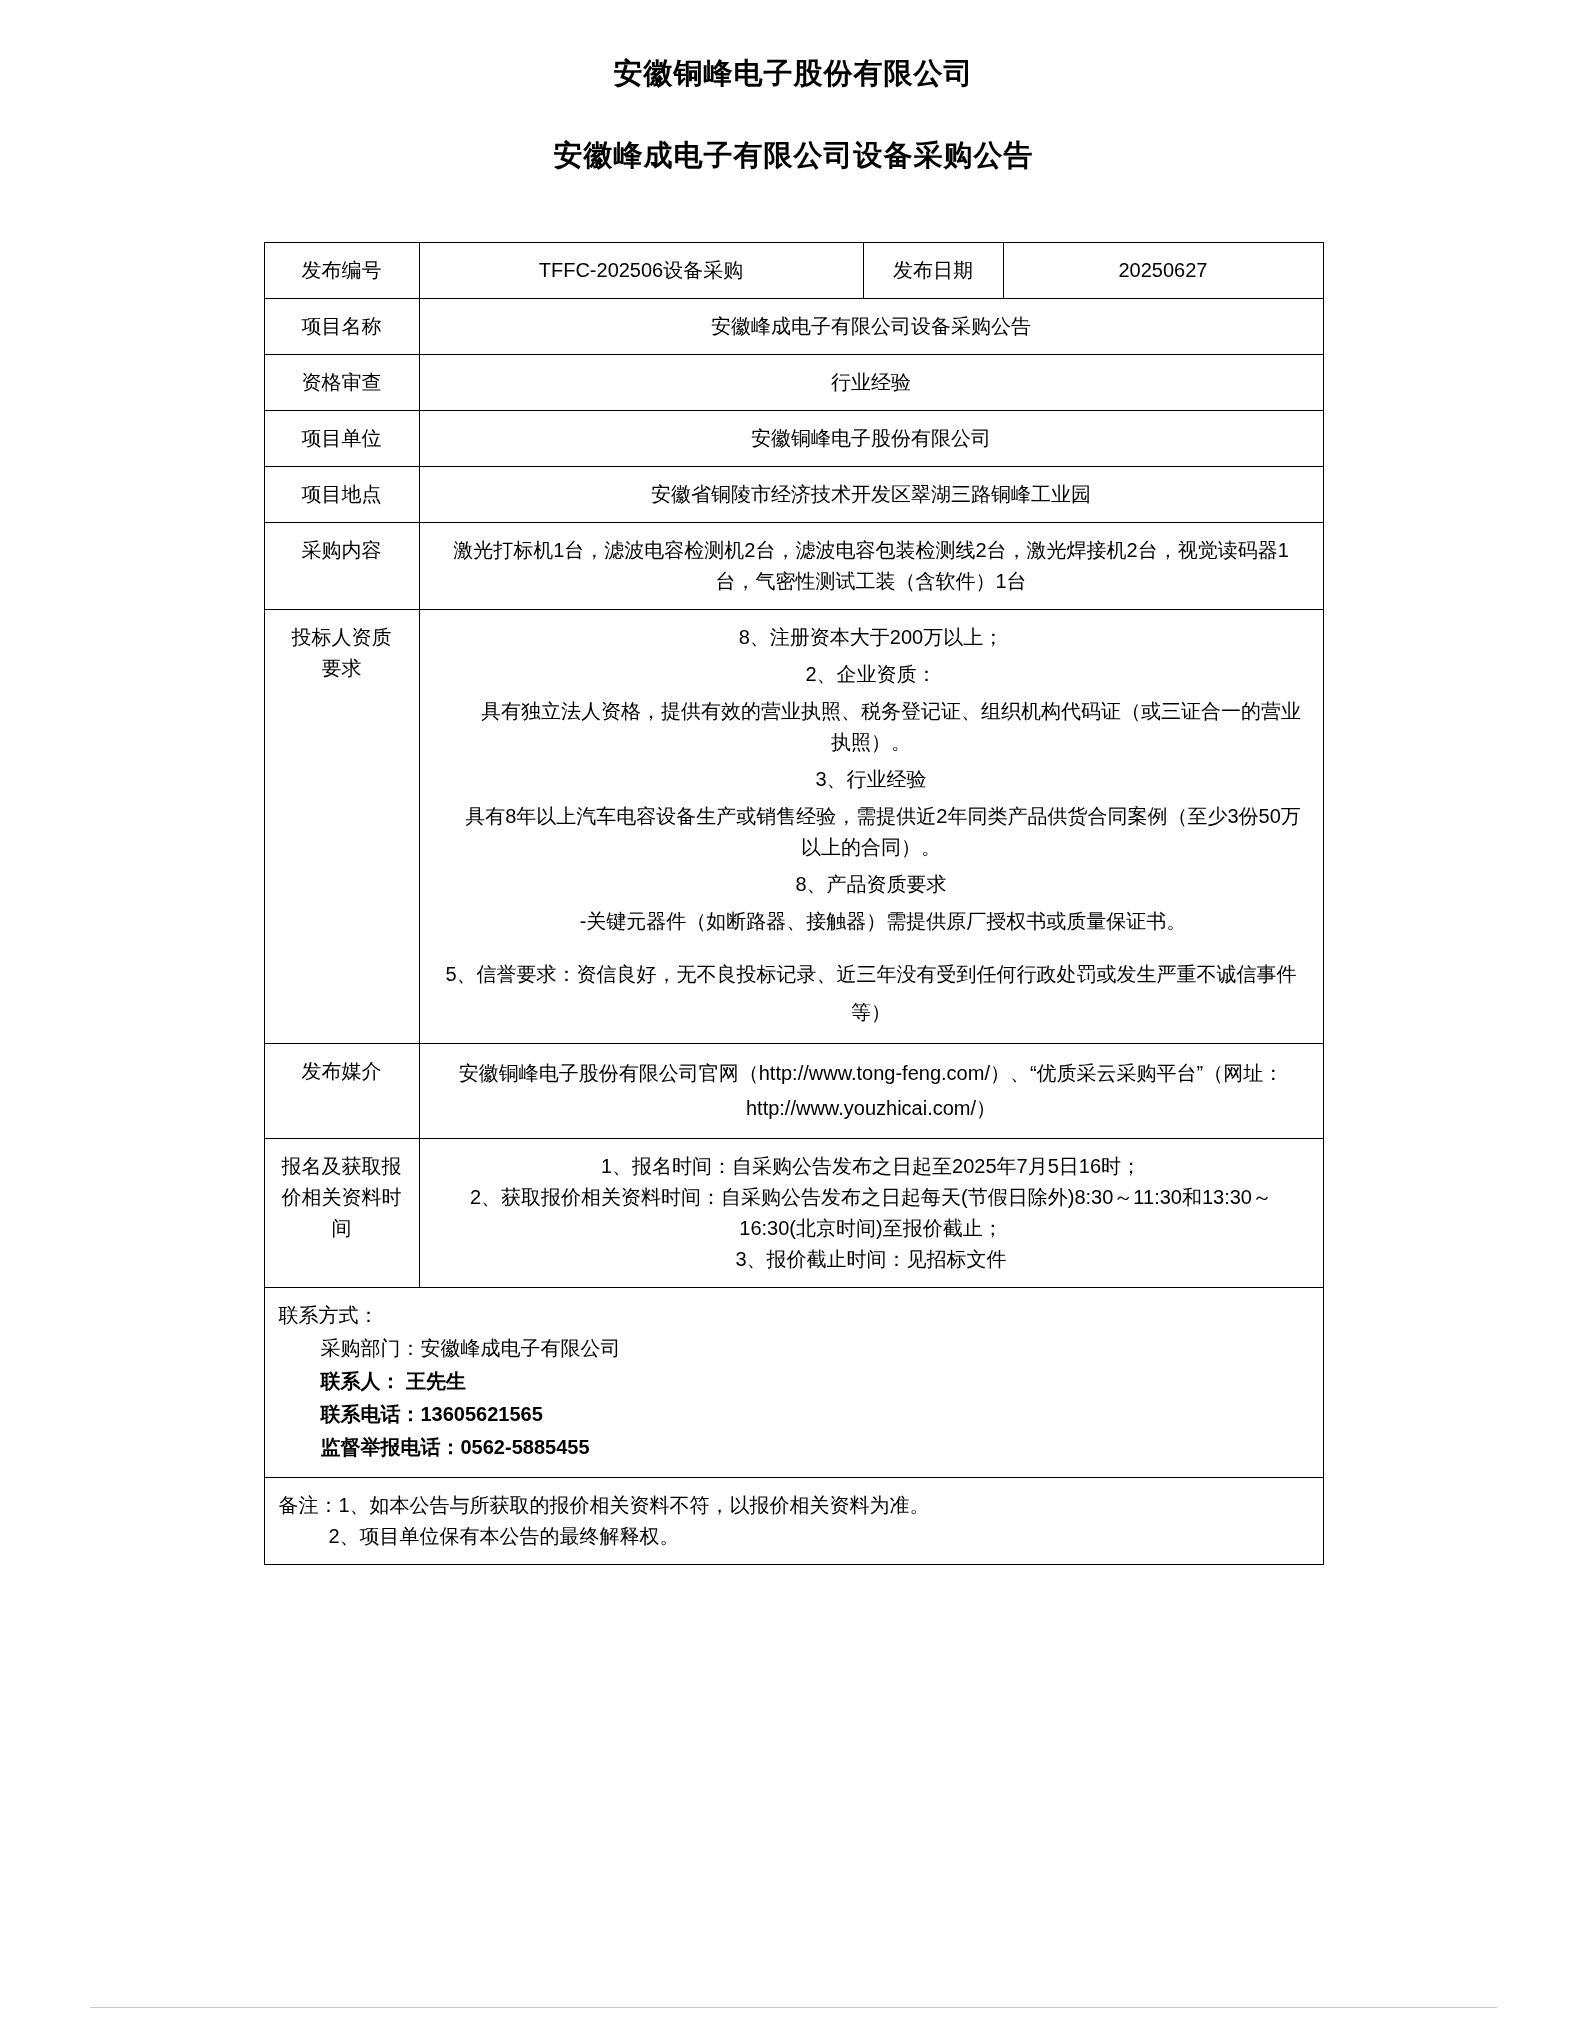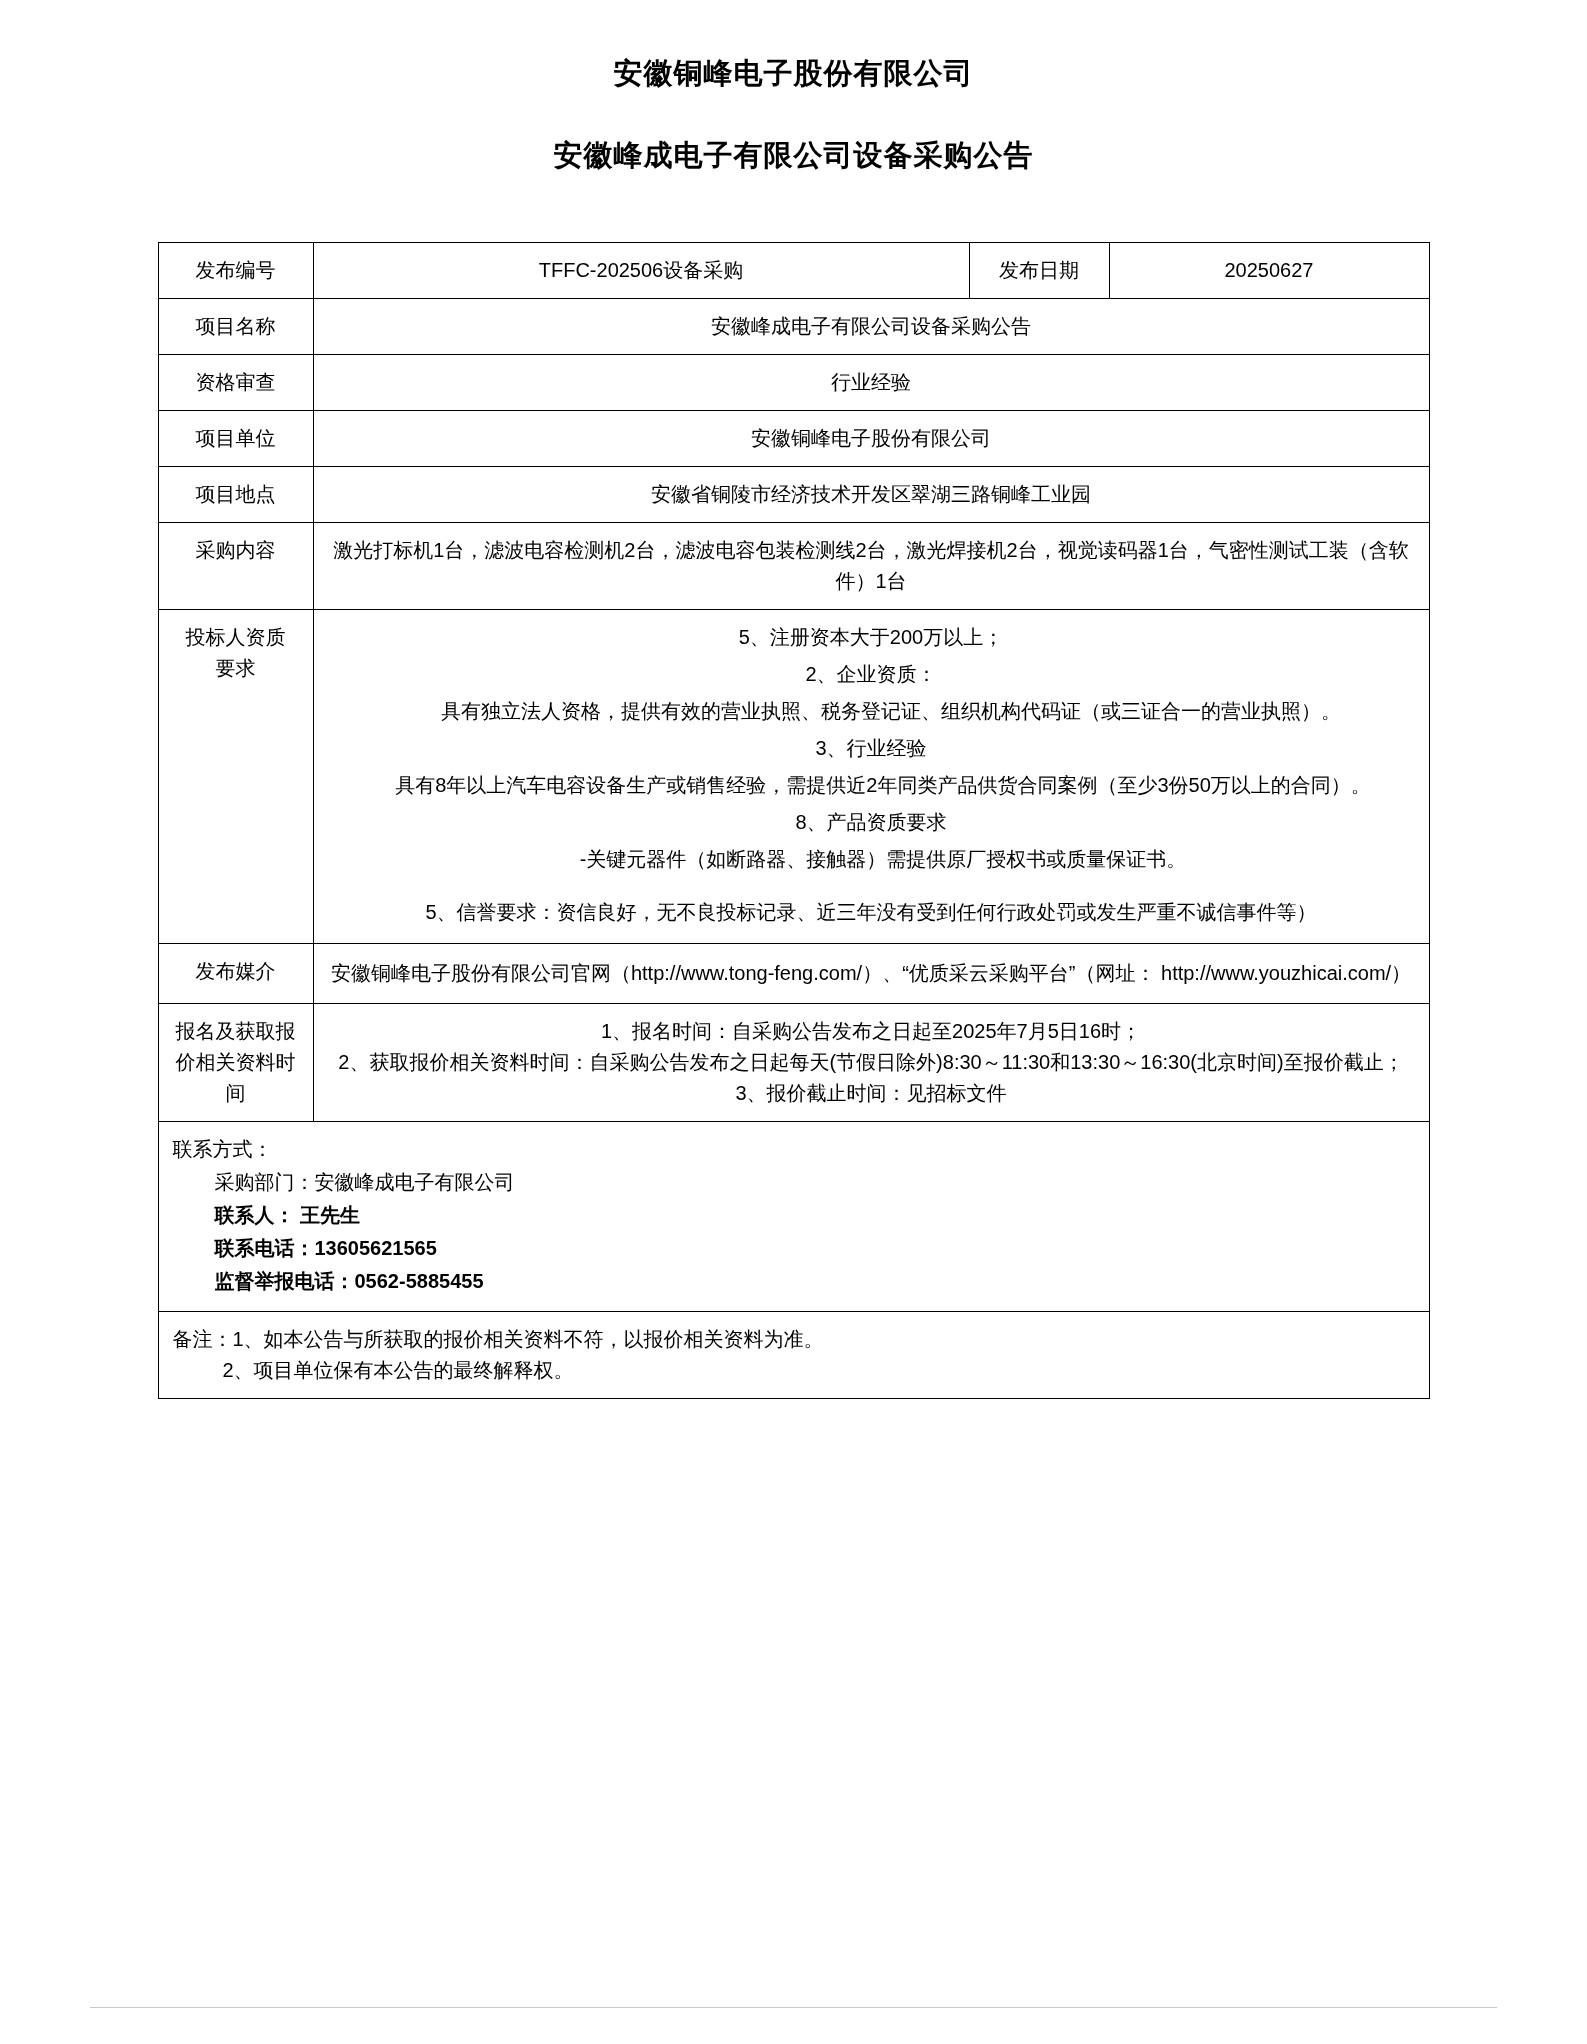--- a/index.html
+++ b/index.html
@@ -30,21 +30,21 @@
   }
   .doc-subtitle {
     text-align: center;
     font-size: 29px;
     font-weight: bold;
     letter-spacing: 1px;
     margin-top: 42px;
   }
   table.main {
     border-collapse: collapse;
-    width: 1272px;
+    width: 1060px;
     margin: 66px auto 0 auto;
     table-layout: fixed;
   }
   table.main td {
     border: 1px solid #000000;
     vertical-align: top;
     font-size: 20px;
     line-height: 1.55;
     padding: 12px 14px 12px 14px;
   }
@@ -148,21 +148,21 @@
         <td class="lbl">项目地点</td>
         <td class="val val-mid" colspan="3">安徽省铜陵市经济技术开发区翠湖三路铜峰工业园</td>
       </tr>
       <tr>
         <td class="lbl">采购内容</td>
         <td class="val val-mid" colspan="3">激光打标机1台，滤波电容检测机2台，滤波电容包装检测线2台，激光焊接机2台，视觉读码器1台，气密性测试工装（含软件）1台</td>
       </tr>
       <tr>
         <td class="lbl-wrap" style="padding-left:26px;padding-right:26px;">投标人资质要求</td>
         <td class="val qual-cell" colspan="3">
-          <p>5、注册资本大于200万以上；</p>
+          <p>8、注册资本大于200万以上；</p>
           <p>2、企业资质：</p>
           <p class="indent">具有独立法人资格，提供有效的营业执照、税务登记证、组织机构代码证（或三证合一的营业执照）。</p>
           <p>3、行业经验</p>
           <p class="indent-sm">具有8年以上汽车电容设备生产或销售经验，需提供近2年同类产品供货合同案例（至少3份50万以上的合同）。</p>
           <p>8、产品资质要求</p>
           <p class="indent-sm">-关键元器件（如断路器、接触器）需提供原厂授权书或质量保证书。</p>
           <p class="loose">5、信誉要求：资信良好，无不良投标记录、近三年没有受到任何行政处罚或发生严重不诚信事件等）</p>
         </td>
       </tr>
       <tr>

